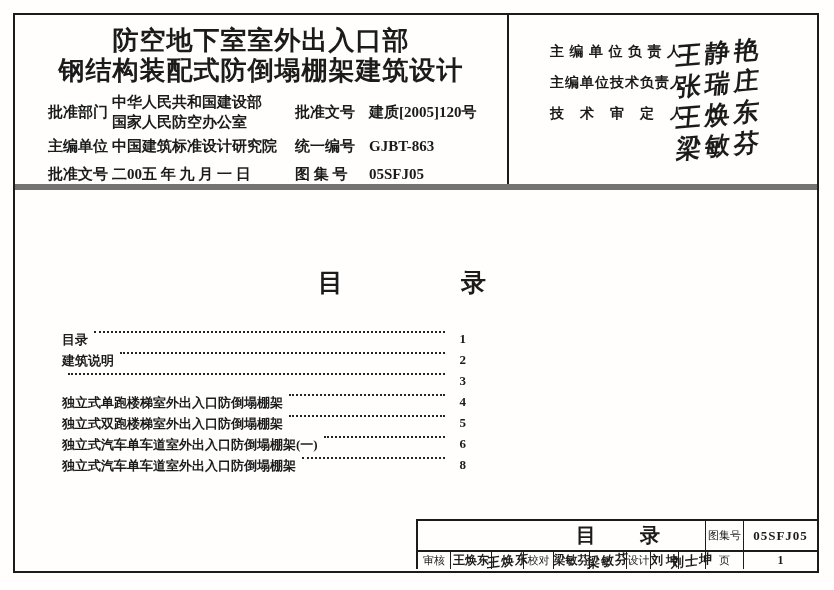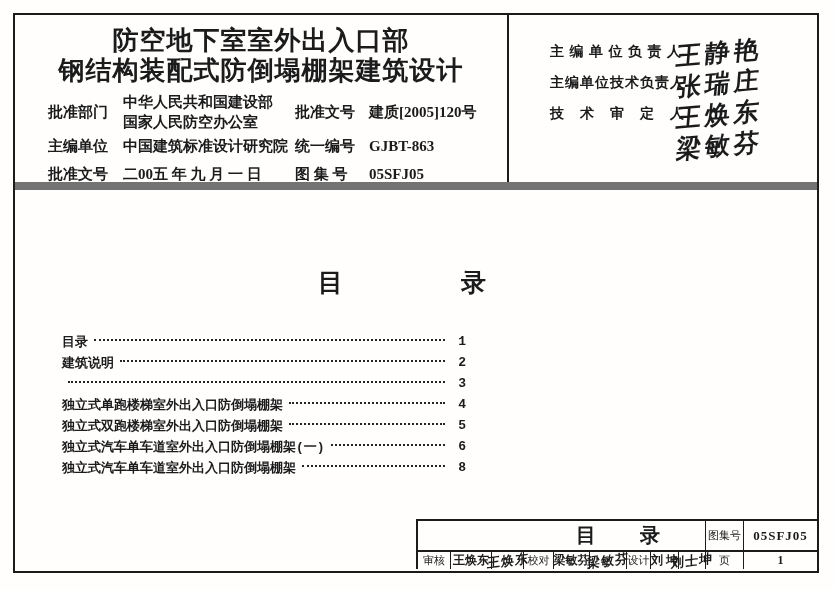--- a/index.html
+++ b/index.html
@@ -5,50 +5,50 @@
   html,body{margin:0;padding:0;background:#ffffff;}
   .canvas{
     position:relative;width:834px;height:590px;background:#fffefd;
     font-family:"Liberation Serif",serif;color:#1b1b1b;overflow:hidden;
   }
   .sheet{
     position:absolute;left:13px;top:13px;width:802px;height:556px;
     border:2px solid #1b1b1b;background:#fffefd;
   }
   
-  .header{display:flex;height:175px;border-bottom:8px solid #737373;box-sizing:border-box;}
+  .header{display:flex;height:175px;border-bottom:6px solid #737373;box-sizing:border-box;}
   .header-left{width:494px;border-right:2px solid #1b1b1b;box-sizing:border-box;padding-top:10px;}
   .header-right{flex:1;position:relative;padding:28px 10px 0 34px;box-sizing:border-box;margin-left:7px;}
   .doc-title{
     font-family:"Liberation Sans",sans-serif;font-weight:bold;font-size:26px;
     line-height:30px;text-align:center;letter-spacing:1px;white-space:nowrap;
   }
   .ap-grid{margin:7px 0 0 33px;font-weight:bold;font-size:15px;}
   .ap-row{display:grid;grid-template-columns:64px 183px 74px auto;align-items:center;min-height:28px;}
   .ap-row:first-child{min-height:40px;}
-  .ap-line{display:block;line-height:20px;white-space:nowrap;margin-left:11px;}
+  .ap-line{display:block;line-height:20px;white-space:nowrap;}
   .ap-label,.ap-label2{white-space:nowrap;}
   .ap-value2{white-space:nowrap;}
   
   .sig-row{position:relative;height:31px;font-size:14px;font-weight:bold;}
   .sig-row .lbl{display:inline-block;white-space:nowrap;letter-spacing:1px;}
   .sig-lg{
     position:absolute;left:126px;top:-7px;font-size:25px;font-weight:700;
     letter-spacing:4px;white-space:nowrap;transform:rotate(-5deg) skewX(-10deg);
     font-family:"Liberation Serif",serif;
   }
   
   .content{position:relative;height:379px;}
   .toc-heading{
     display:flex;justify-content:center;gap:118px;padding-top:76px;
     font-size:25px;font-weight:bold;font-family:"Liberation Sans",sans-serif;
     position:relative;left:-14px;
   }
   .toc{position:absolute;left:47px;top:141px;width:404px;font-weight:bold;font-size:13px;}
-  .toc-row{display:flex;align-items:center;height:21px;font-family:Liberation Mono, monospace;}
+  .toc-row{display:flex;align-items:flex-start;height:21px;}
   .toc-title{white-space:nowrap;}
   .toc-leader{flex:1;border-bottom:2px dotted #242424;margin:0 5px 3px 6px;}
   .toc-page{width:16px;text-align:right;}
   
   .title-block{
     position:absolute;right:0;bottom:0;width:401px;background:#fffefd;
     border-left:2px solid #1b1b1b;border-top:2px solid #1b1b1b;box-sizing:border-box;
   }
   .tb-row1{display:flex;height:29px;border-bottom:2px solid #1b1b1b;}
   .tb-row2{display:flex;height:17px;}

